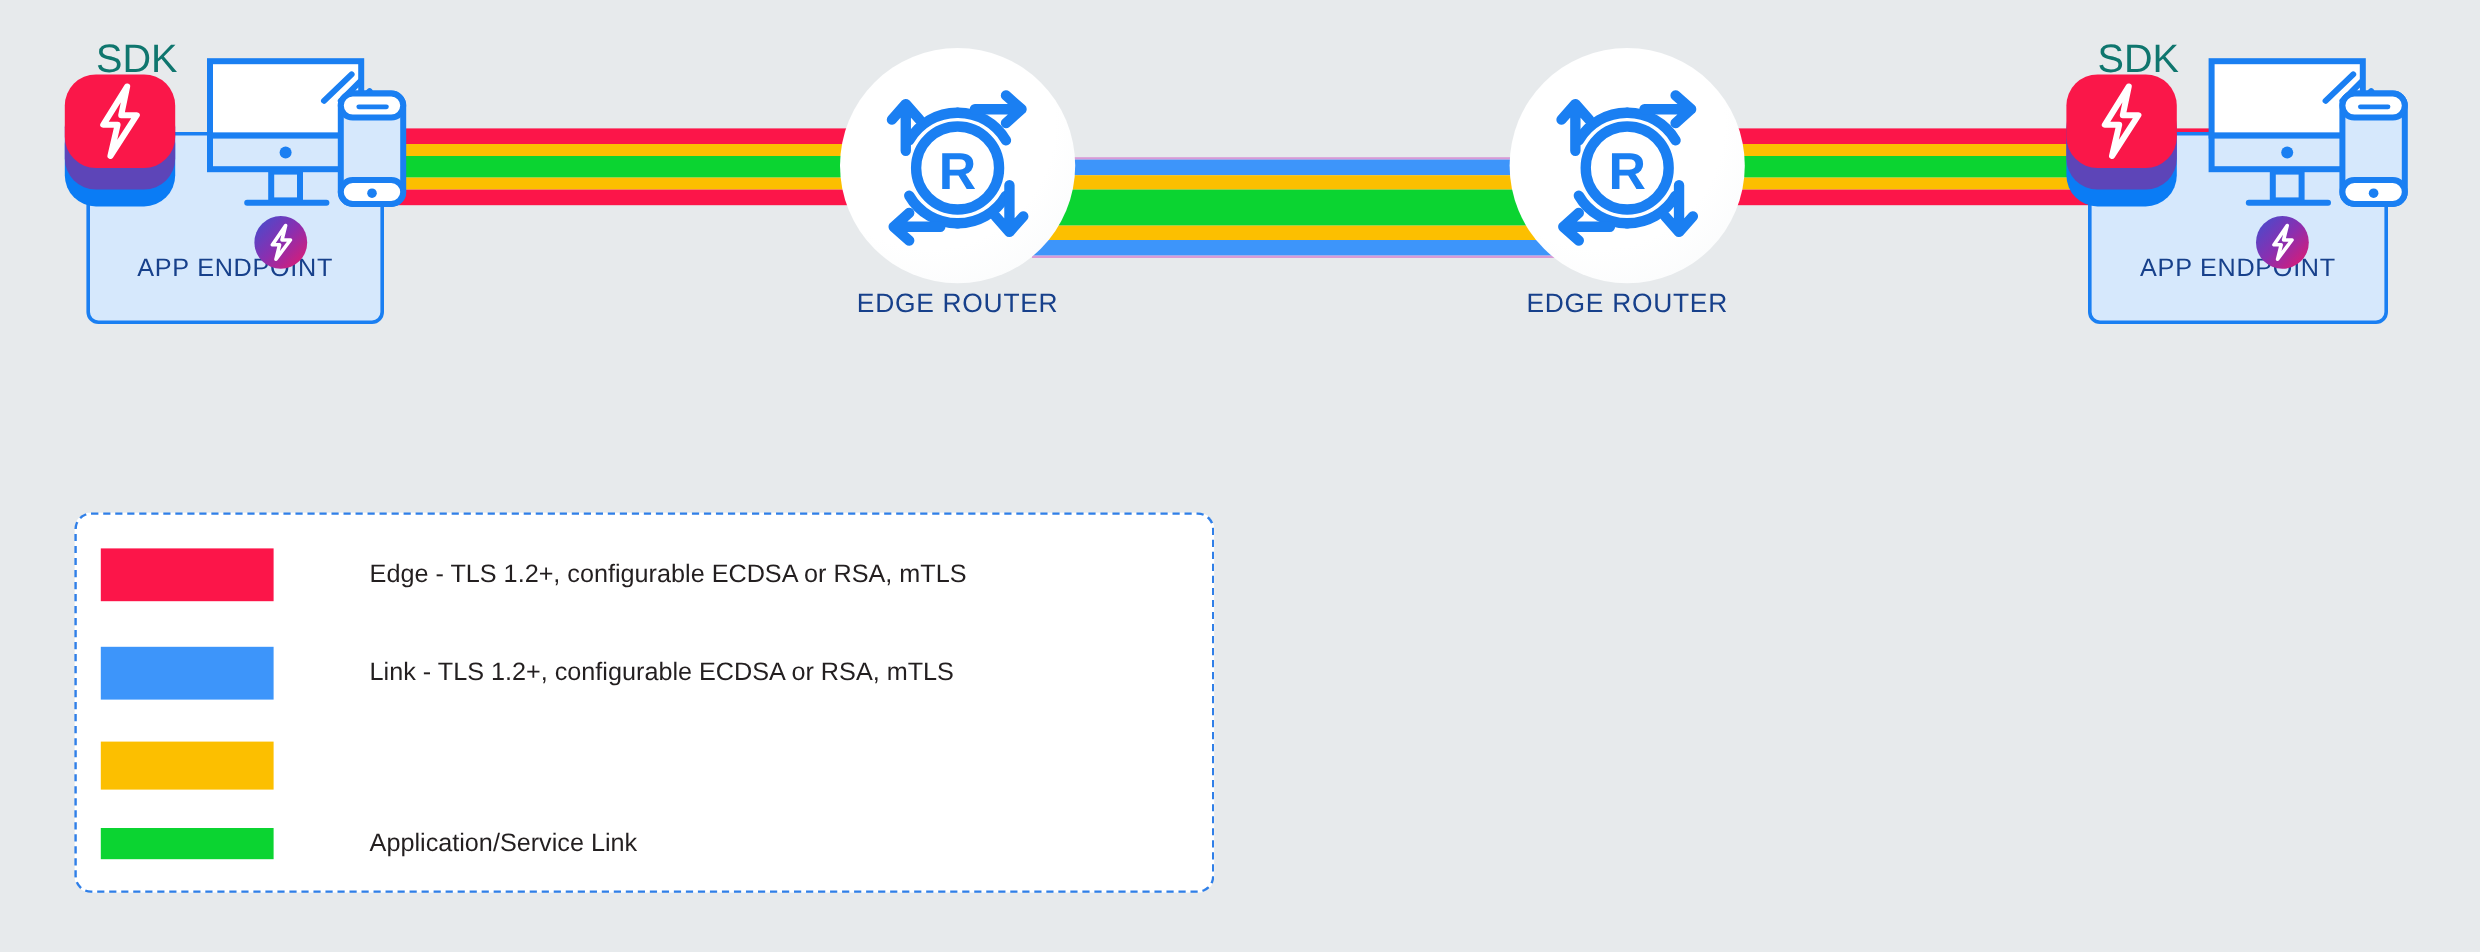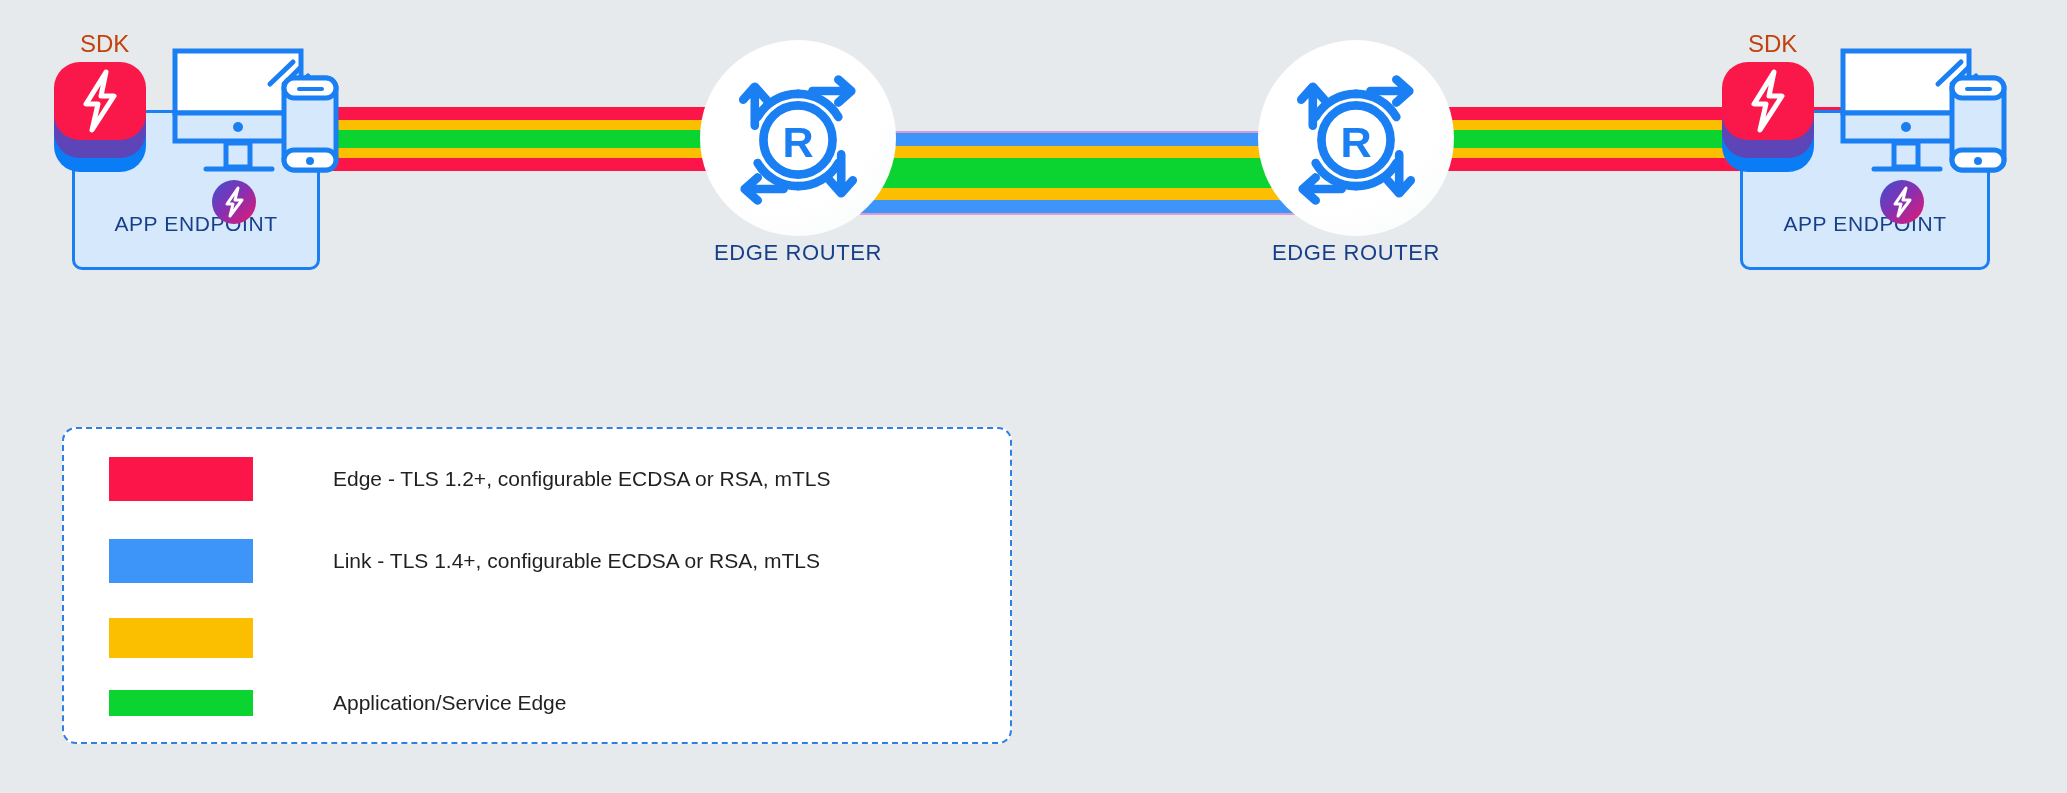--- a/index.html
+++ b/index.html
@@ -32,22 +32,22 @@
     position: absolute;
     width: 100%;
     text-align: center;
     color: #17408b;
     font-size: 21px;
     letter-spacing: .6px;
     white-space: nowrap;
   }
   .sdk-label {
     position: absolute;
-    color: #c2410c;
-    font-size: 24px;
+    color: #0f766e;
+    font-size: 33px;
     white-space: nowrap;
   }
 
   
   .sdk-stack { position: absolute; width: 104px; height: 110px; }
   .lozenge {
     position: absolute;
     width: 92px; height: 78px;
     border-radius: 26px;
     left: 6px;
@@ -88,21 +88,20 @@
     position: absolute;
     background: #ffffff;
     border: 2px dashed #2f7fe8;
     border-radius: 14px;
   }
   .legend-row {
     position: absolute;
     display: flex;
     align-items: center;
     left: 20px;
-    margin-left: 25px;
   }
   .legend-swatch {
     width: 144px;
     flex: 0 0 144px;
   }
   .legend-text {
     margin-left: 80px;
     font-size: 21px;
     color: #231f20;
     white-space: nowrap;
@@ -271,26 +270,26 @@
 
   <div id="legend" style="left:62px; top:427px; width:950px; height:317px;">
 
     <div class="legend-row" style="top:28px;">
       <div class="legend-swatch" style="height:44px; background:#fc1549;"></div>
       <span class="legend-text">Edge - TLS 1.2+, configurable ECDSA or RSA, mTLS</span>
     </div>
 
     <div class="legend-row" style="top:110px;">
       <div class="legend-swatch" style="height:44px; background:#3d95fa;"></div>
-      <span class="legend-text">Link - TLS 1.4+, configurable ECDSA or RSA, mTLS</span>
+      <span class="legend-text">Link - TLS 1.2+, configurable ECDSA or RSA, mTLS</span>
     </div>
 
     <div class="legend-row" style="top:189px;">
       <div class="legend-swatch" style="height:40px; background:#fcbf00;"></div>
     </div>
 
     <div class="legend-row" style="top:261px;">
       <div class="legend-swatch" style="height:26px; background:#0bd431;"></div>
-      <span class="legend-text">Application/Service Edge</span>
+      <span class="legend-text">Application/Service Link</span>
     </div>
   </div>
 
 </div>
 
 </body></html>

